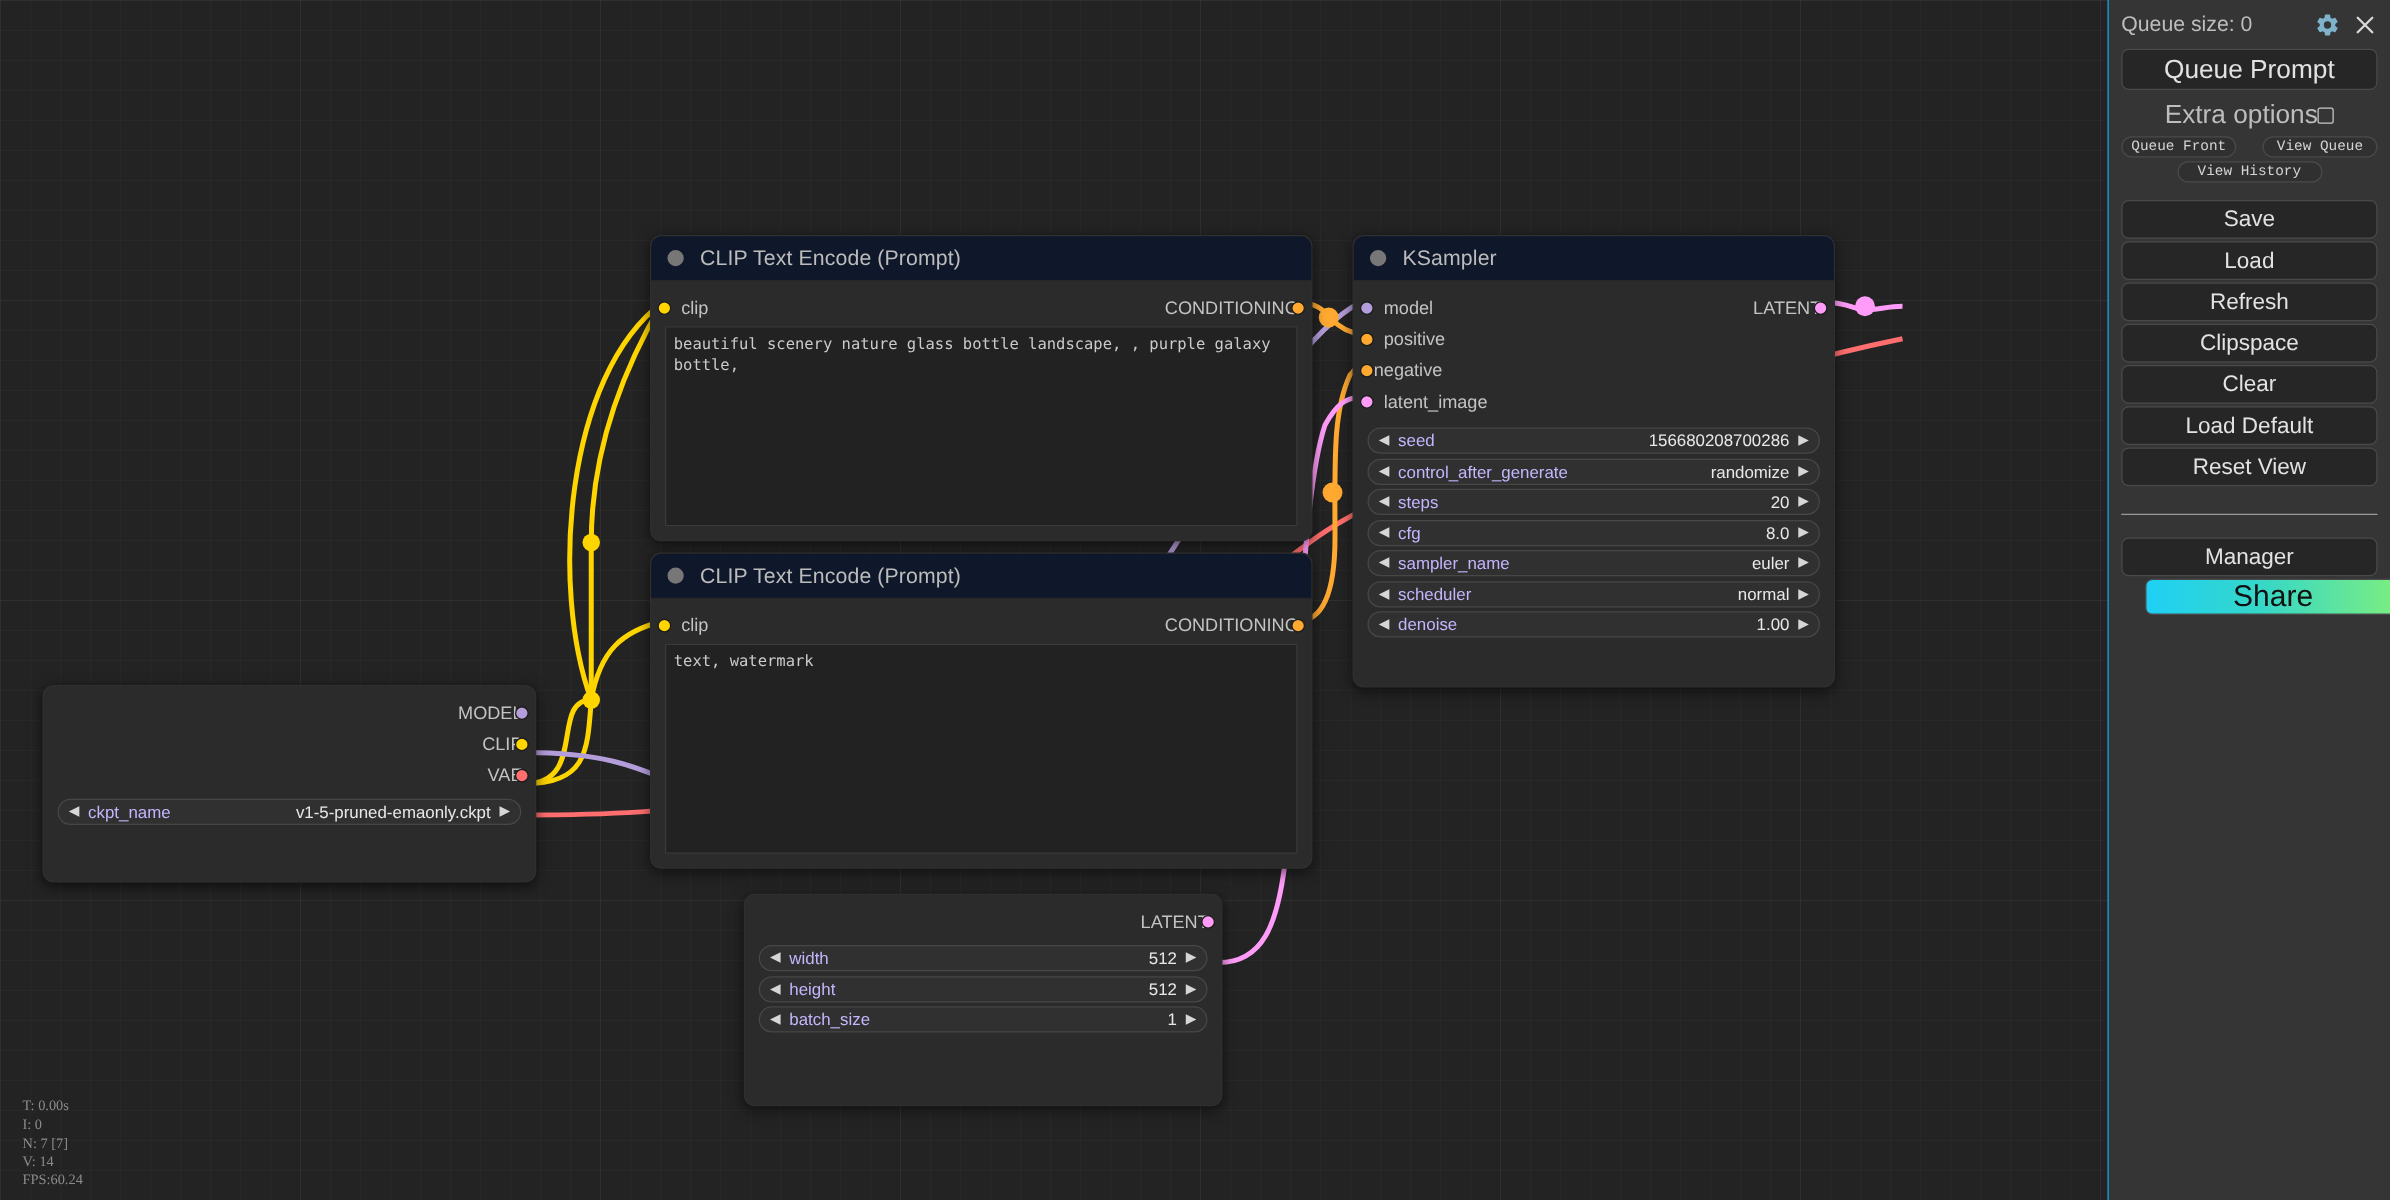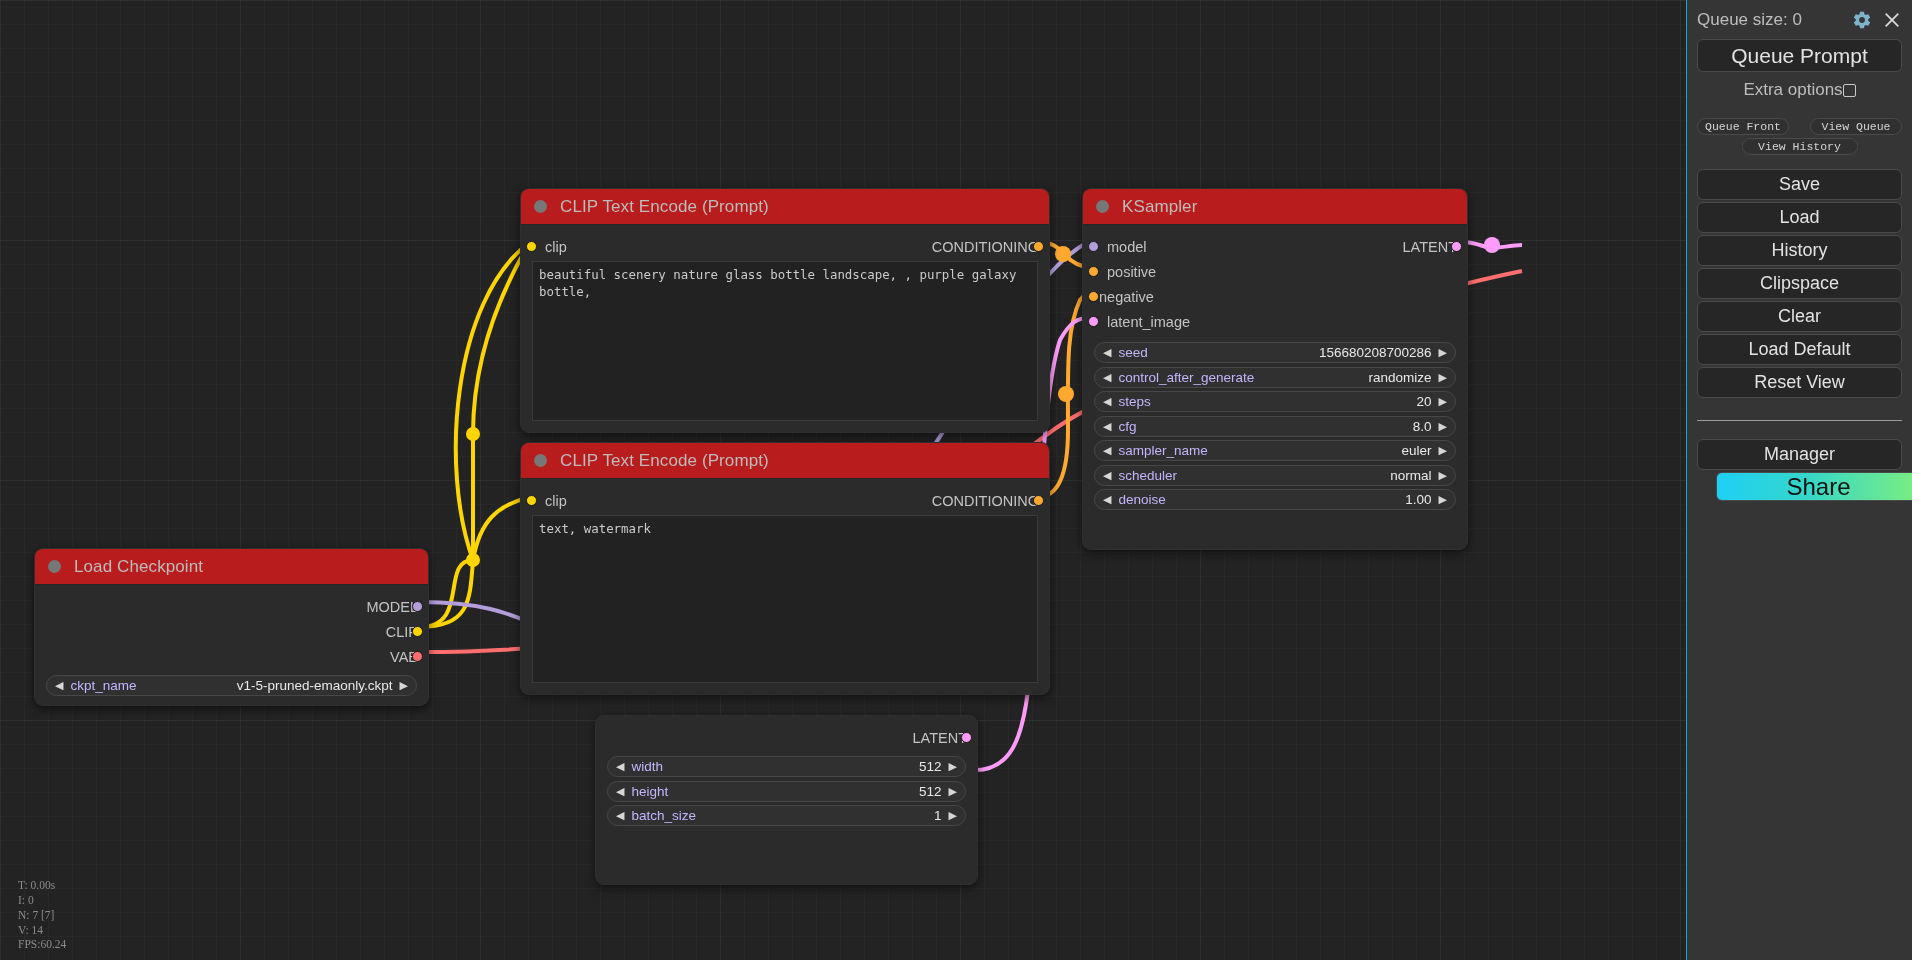--- a/index.html
+++ b/index.html
@@ -30,21 +30,21 @@
   .node {
     position: absolute;
     background: #2b2b2b;
     border-radius: 9px;
     box-shadow: 0 3px 10px rgba(0,0,0,0.55);
     border: 1px solid #2f2f2f;
     color: #cfcfcf;
   }
   .node-title {
     height: 36px;
-    background: #b91c1c;
+    background: #0f172a;
     border-radius: 8px 8px 0 0;
     display: flex; align-items: center;
     padding-left: 13px;
     border-bottom: 1px solid #262626;
   }
   .node-dot {
     width: 13px; height: 13px; border-radius: 50%;
     background: #777; margin-right: 13px;
     flex: 0 0 auto;
   }
@@ -119,23 +119,23 @@
     border: 1px solid #4a4a4a;
     border-radius: 6px;
     color: #e2e2e2;
     font-size: 18px;
     display: flex; align-items: center; justify-content: center;
     margin-bottom: 2px;
     font-family: "Liberation Sans", sans-serif;
   }
   .sb-btn.big { height: 33px; font-size: 21px; margin-bottom: 8px; }
   .sb-extra {
-    text-align: center; color: #bdbdbd; font-size: 17px;
+    text-align: center; color: #bdbdbd; font-size: 21px;
     display: flex; align-items: center; justify-content: center; gap: 0;
-    margin-bottom: 18px;
+    margin-bottom: 5px;
   }
   .sb-checkbox {
     width: 13px; height: 13px;
     border: 1px solid #c9c9c9; border-radius: 2px;
     background: transparent;
   }
   .sb-row { display: flex; gap: 21px; margin-bottom: 3px; font-family: Liberation Mono, monospace; }
   .sb-small {
     flex: 1; height: 17px;
     background: #303030; border: 1px solid #4a4a4a; border-radius: 9px;
@@ -305,24 +305,20 @@
         <span class="arrow">◀</span>
         <span class="wname">denoise</span>
         <span class="wval">1.00</span>
         <span class="arrow">▶</span>
       </div>
     </div>
   </div>
 
 
   <div class="node" style="left:34px; top:548px; width:395px; height:158px;">
-    <div class="node-title">
-      <span class="node-dot"></span>
-      <span class="node-title-text">Load Checkpoint</span>
-    </div>
     <div class="node-body">
       <div class="slot-row">
         <span class="slot-out">
           <span class="slot-label">MODEL</span>
           <span class="port model port-edge-r"></span>
         </span>
       </div>
       <div class="slot-row">
         <span class="slot-out">
           <span class="slot-label">CLIP</span>
@@ -413,21 +409,21 @@
     <div class="sb-small">View Queue</div>
   </div>
   <div class="sb-row">
     <div class="sb-small center">View History</div>
   </div>
 
   <div class="sb-spacer-lg"></div>
 
   <div class="sb-btn">Save</div>
   <div class="sb-btn">Load</div>
-  <div class="sb-btn">History</div>
+  <div class="sb-btn">Refresh</div>
   <div class="sb-btn">Clipspace</div>
   <div class="sb-btn">Clear</div>
   <div class="sb-btn">Load Default</div>
   <div class="sb-btn">Reset View</div>
 
   <div class="sb-div"></div>
 
   <div class="sb-btn">Manager</div>
   <div class="sb-share">Share</div>
 </div>

